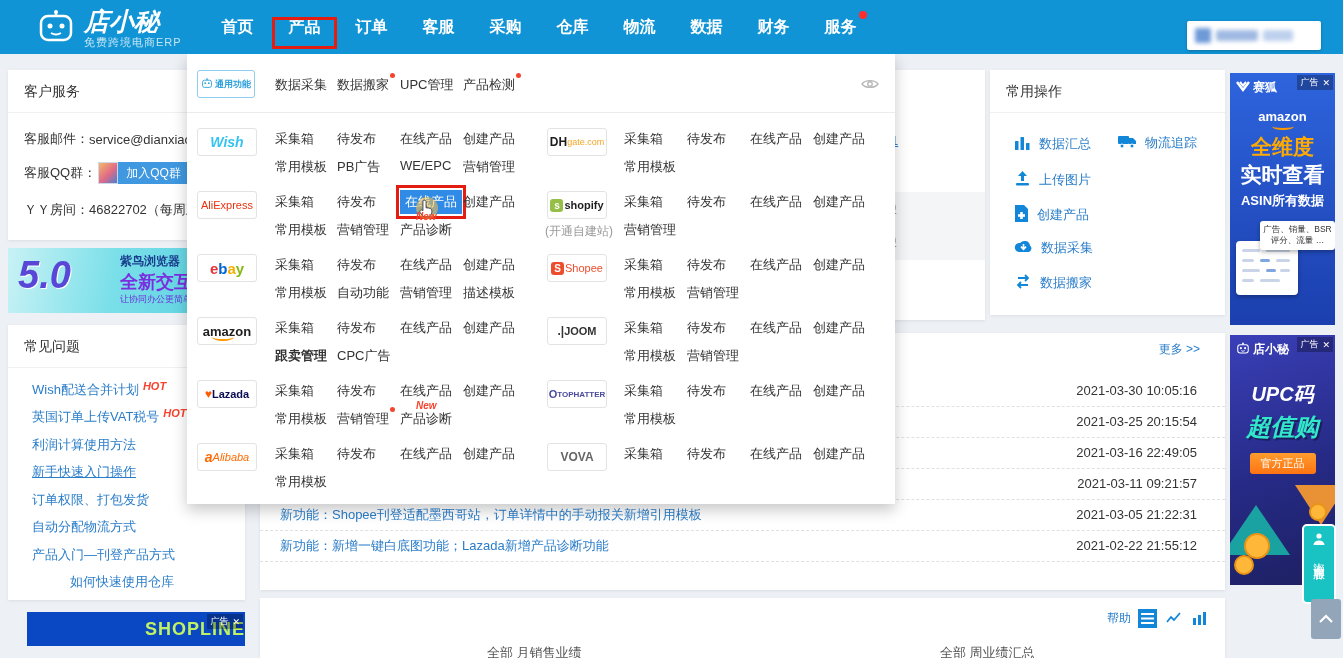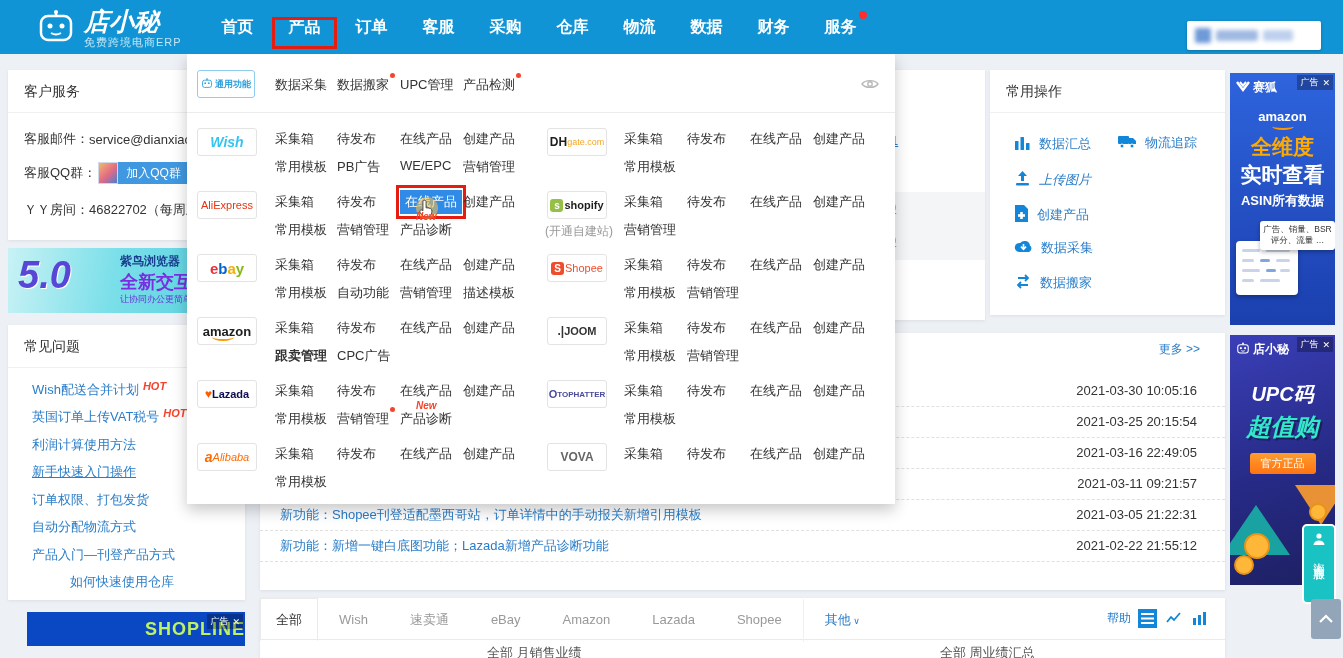--- a/index.html
+++ b/index.html
@@ -140,21 +140,20 @@
           <span class="ann-time">2021-03-05 21:22:31</span>
         </div>
         <div class="ann-row" style="top: 197px;">
           <span class="ann-text">新功能：新增一键白底图功能；Lazada新增产品诊断功能</span>
           <span class="ann-time">2021-02-22 21:55:12</span>
         </div>
       </div>
   </div>
 
   <div class="card" id="stats-panel">
-    <div class="tab-bar" id="tab-bar"><span class="tab active">全部</span><span class="tab">Wish</span><span class="tab">速卖通</span><span class="tab">eBay</span><span class="tab">Amazon</span><span class="tab">Lazada</span><span class="tab">Shopee</span><span class="tab dropdown">其他<span class="caret"> ∨</span></span></div>
     <div class="help-area">
       <span class="help-link">帮助</span>
       <span class="icon-btn active">
           <svg width="13" height="11" viewBox="0 0 13 11">
             <g fill="#fff">
               <rect y="0" width="13" height="2"></rect>
               <rect y="4.5" width="13" height="2"></rect>
               <rect y="9" width="13" height="2"></rect>
             </g>
           </svg>
@@ -189,21 +188,21 @@
         </div>
         <div class="op-item" style="left: 128px; top: 64px;">
           <span class="op-icon"><svg width="19" height="15" viewBox="0 0 19 15">
               <rect x="0" y="2" width="11" height="8" rx="1" fill="#1287d9"></rect>
               <path d="M11 4h4l3 3v3h-7z" fill="#1287d9"></path>
               <circle cx="4" cy="12" r="2" fill="#1287d9" stroke="#fff"></circle>
               <circle cx="14" cy="12" r="2" fill="#1287d9" stroke="#fff"></circle>
             </svg></span>
           <span>物流追踪</span>
         </div>
-        <div class="op-item" style="left: 24px; top: 100px; font-style: italic;">
+        <div class="op-item" style="left: 24px; top: 100px;">
           <span class="op-icon"><svg width="17" height="17" viewBox="0 0 17 17">
               <path d="M8.5 1 L13 6 H10 V11 H7 V6 H4 Z" fill="#1287d9"></path>
               <rect x="2" y="13" width="13" height="2.5" rx="1" fill="#1287d9"></rect>
             </svg></span>
           <span>上传图片</span>
         </div>
         <div class="op-item" style="left: 24px; top: 135px;">
           <span class="op-icon"><svg width="15" height="17" viewBox="0 0 15 17">
               <path d="M1 0 h9 l4 4 v13 h-13 z" fill="#1287d9"></path>
               <rect x="6.2" y="7" width="2.6" height="7" fill="#fff"></rect>

